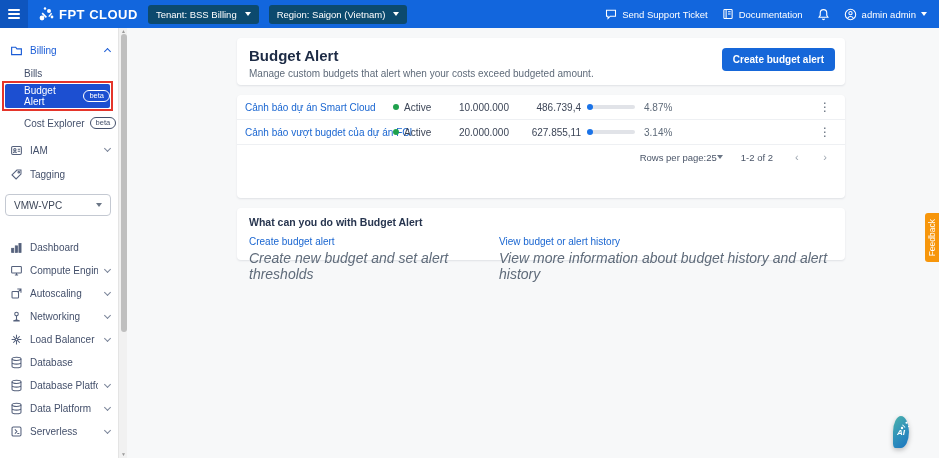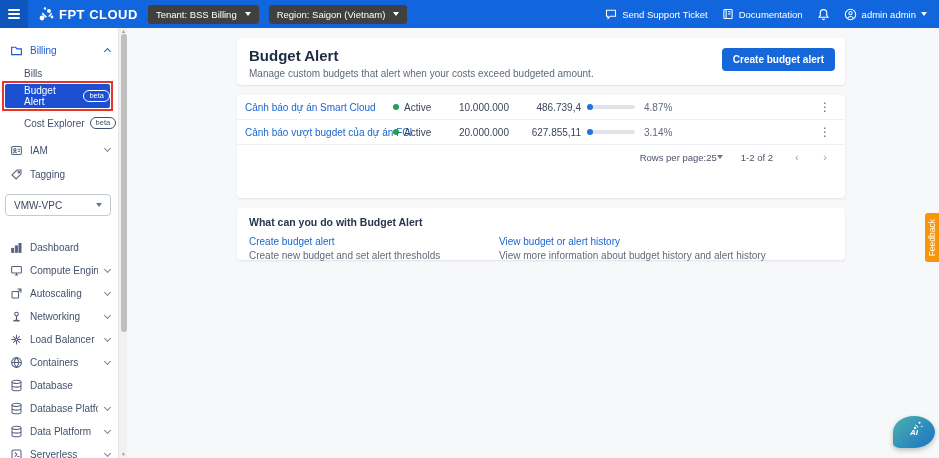--- a/index.html
+++ b/index.html
@@ -6,21 +6,21 @@
   html,body { width:939px; height:458px; overflow:hidden; }
   body { font-family:"Liberation Sans","DejaVu Sans",sans-serif; background:#f7f8f9; position:relative; color:#3c4557; }
 
   
   .topbar { position:absolute; left:0; top:0; width:939px; height:28px; background:#1266dd; display:flex; align-items:center; z-index:30; }
   .hamburger-box { width:28px; height:28px; background:#0e55be; display:flex; align-items:center; justify-content:center; cursor:pointer; }
   .hamburger-box .bars { display:flex; flex-direction:column; gap:2px; }
   .hamburger-box .bars span { display:block; width:12px; height:2px; background:#fff; border-radius:1px; }
   .logo { display:flex; align-items:center; gap:5px; margin-left:10px; }
   .logo-text { color:#fff; font-weight:bold; font-size:13px; letter-spacing:.5px; }
-  .hpill { background:#404040; color:#fff; font-size:9.5px; border-radius:3px; height:19px; display:flex; align-items:center; gap:8px; padding:0 8px; margin-left:10px; cursor:pointer; white-space:nowrap; }
+  .hpill { background:#0c4a6e; color:#fff; font-size:9.5px; border-radius:3px; height:19px; display:flex; align-items:center; gap:8px; padding:0 8px; margin-left:10px; cursor:pointer; white-space:nowrap; }
   .caret-w { width:0; height:0; border-left:3.5px solid transparent; border-right:3.5px solid transparent; border-top:4px solid #fff; }
   .top-right { margin-left:auto; display:flex; align-items:center; gap:14px; padding-right:12px; color:#fff; font-size:9.5px; }
   .top-right .titem { display:flex; align-items:center; gap:5px; cursor:pointer; white-space:nowrap; }
   .ticon { display:flex; align-items:center; }
 
   
   .sidebar { position:absolute; left:0; top:28px; width:118px; height:430px; background:#fff; z-index:10; font-size:10px; color:#44506b; padding-top:10px; }
   .side-scrollbar { position:absolute; left:118px; top:28px; width:9px; height:430px; background:#f1f1f1; border-left:1px solid #e4e4e4; z-index:11; }
   .side-scrollbar .thumb { position:absolute; left:1.5px; top:6px; width:6px; height:298px; background:#bfbfbf; border-radius:3px; }
   .side-scrollbar .sb-arrow { position:absolute; left:2px; width:5px; height:5px; color:#9a9a9a; font-size:5px; line-height:5px; }
@@ -69,26 +69,26 @@
   .kebab { color:#5f6b7a; font-size:12px; cursor:pointer; padding:0 4px; letter-spacing:0; }
   .pagination { height:24px; display:flex; align-items:center; justify-content:flex-end; gap:18px; padding-right:14px; color:#4a5568; font-size:9.5px; }
   .rpp { display:flex; align-items:center; cursor:pointer; }
   .caret-g { width:0; height:0; border-left:3.5px solid transparent; border-right:3.5px solid transparent; border-top:4px solid #6b7686; }
   .pg-chev { color:#9aa3ad; font-size:11px; cursor:pointer; padding:0 4px; }
 
   .card-help { top:180px; height:52px; padding:8px 12px; }
   .help-title { font-size:10.5px; color:#27354f; font-weight:bold; }
   .help-cols { display:grid; grid-template-columns:250px 1fr; margin-top:8px; }
   .help-link { color:#1a66d1; font-size:10px; cursor:pointer; }
-  .help-desc { color:#5f6b7a; font-size:10px; margin-top:3px; }
+  .help-desc { color:#5f6b7a; font-size:14px; margin-top:3px;font-style:italic; }
 
   
   .feedback-tab { position:absolute; right:0; top:213px; width:14px; height:49px; background:#f7960b; color:#fff; border-radius:3px 0 0 3px; display:flex; align-items:center; justify-content:center; cursor:pointer; z-index:40; }
   .feedback-tab span { writing-mode:vertical-rl; transform:rotate(180deg); font-size:8.5px; }
-  .chat-fab { position:absolute; left:893px; top:416px; width:42px; height:32px; border-radius:50% 50% 50% 15%; background:linear-gradient(135deg,#4db3ab 0%,#2e8fbb 55%,#1b74c0 100%); box-shadow:0 2px 5px rgba(0,0,0,.25); display:flex; align-items:center; justify-content:center; cursor:pointer; z-index:40; }
+  .chat-fab { position:absolute; left:893px; top:416px; width:16px; height:32px; border-radius:50% 50% 50% 15%; background:linear-gradient(135deg,#4db3ab 0%,#2e8fbb 55%,#1b74c0 100%); box-shadow:0 2px 5px rgba(0,0,0,.25); display:flex; align-items:center; justify-content:center; cursor:pointer; z-index:40; }
   .chat-fab .ai { color:#fff; font-weight:bold; font-size:8px; font-style:italic; }
   svg { display:block; }
 </style>
 </head>
 <body>
 
 <div class="topbar">
   <div class="hamburger-box">
     <div class="bars">
         <span></span>
@@ -251,30 +251,20 @@
             <circle cx="8" cy="8" r="1.6"></circle>
             <path d="M8 2v4.4M8 9.6V14M2 8h4.4M9.6 8H14M4 4l2.8 2.8M12 12 9.2 9.2M12 4 9.2 6.8M4 12l2.8-2.8"></path>
           </svg>
       </span>
       <span class="lbl">Load Balancer</span>
       <span class="chev down"></span>
     </div>
     <div class="srow">
       <span class="sideicon">
         <svg width="13" height="13" viewBox="0 0 16 16" fill="none" stroke="#55617c" stroke-width="1.3">
-            <circle cx="8" cy="8" r="6"></circle>
-            <path d="M2 8h12M8 2c-3.5 3.5-3.5 8.5 0 12M8 2c3.5 3.5 3.5 8.5 0 12"></path>
-          </svg>
-      </span>
-      <span class="lbl">Containers</span>
-      <span class="chev down"></span>
-    </div>
-    <div class="srow">
-      <span class="sideicon">
-        <svg width="13" height="13" viewBox="0 0 16 16" fill="none" stroke="#55617c" stroke-width="1.3">
             <ellipse cx="8" cy="3.5" rx="5.5" ry="2"></ellipse>
             <path d="M2.5 3.5v9c0 1.1 2.5 2 5.5 2s5.5-.9 5.5-2v-9M2.5 8c0 1.1 2.5 2 5.5 2s5.5-.9 5.5-2"></path>
           </svg>
       </span>
       <span class="lbl">Database</span>
     </div>
     <div class="srow">
       <span class="sideicon">
         <svg width="13" height="13" viewBox="0 0 16 16" fill="none" stroke="#55617c" stroke-width="1.3">
             <ellipse cx="8" cy="3.5" rx="5.5" ry="2"></ellipse>

